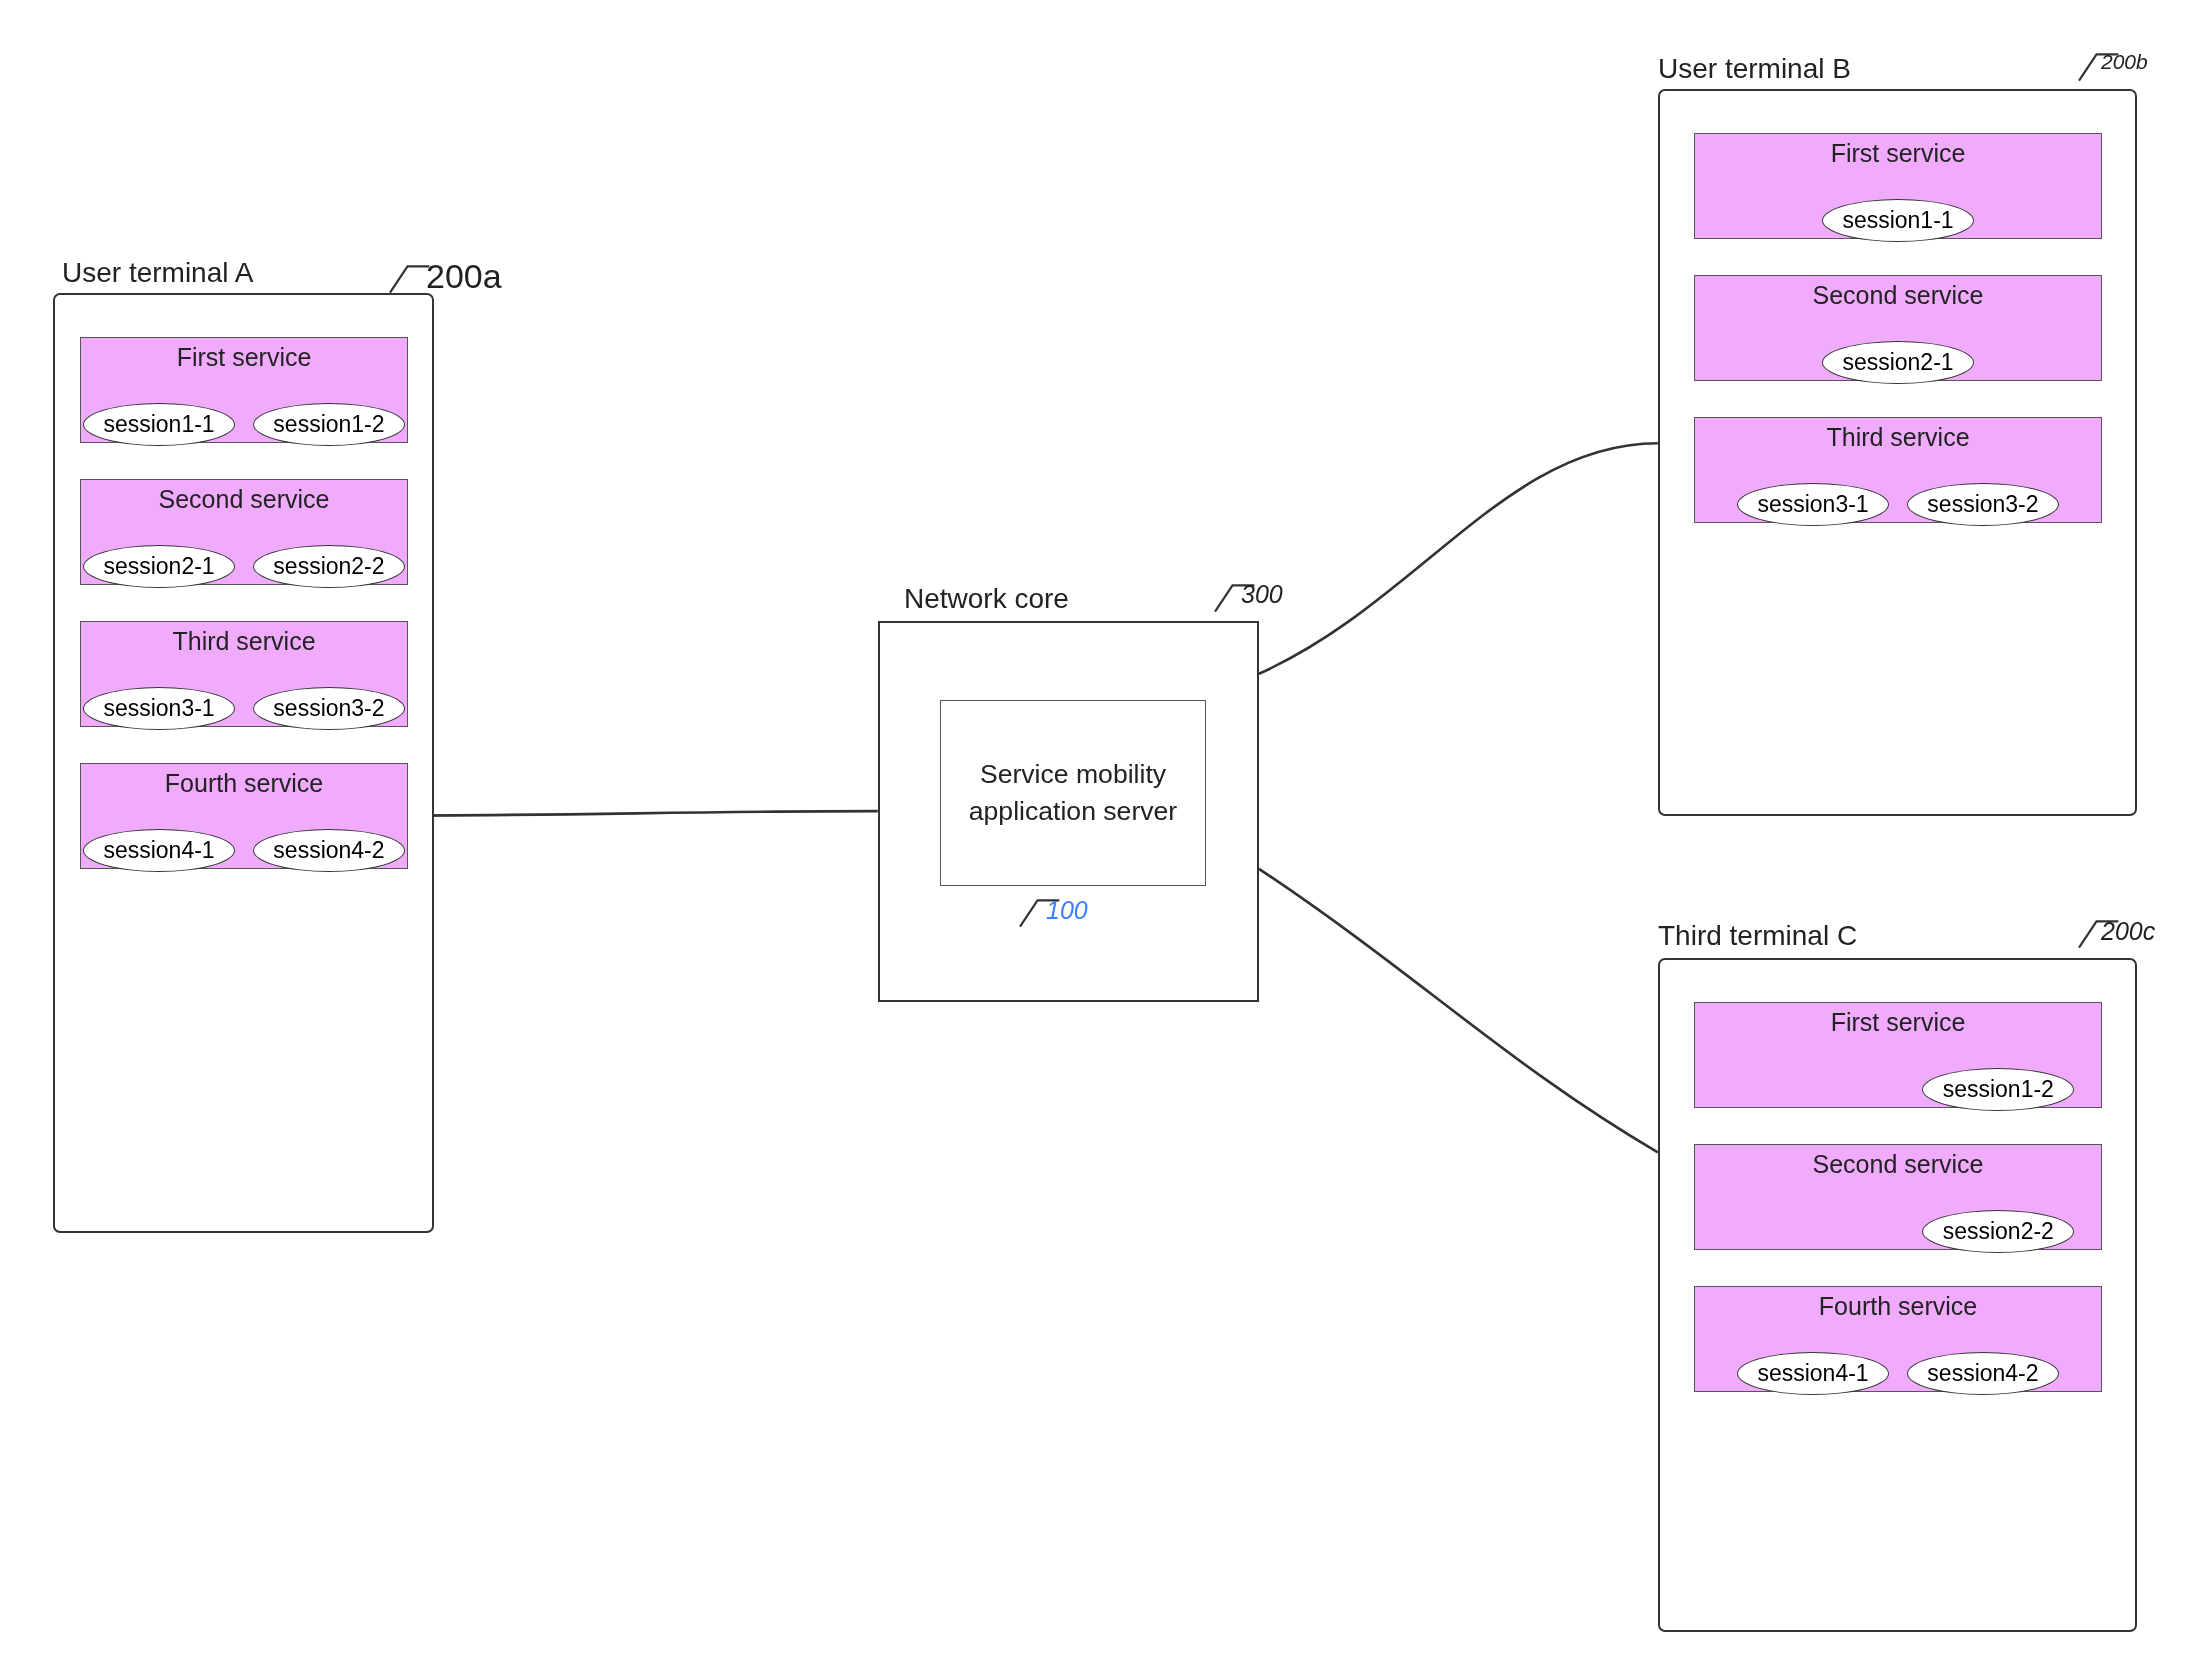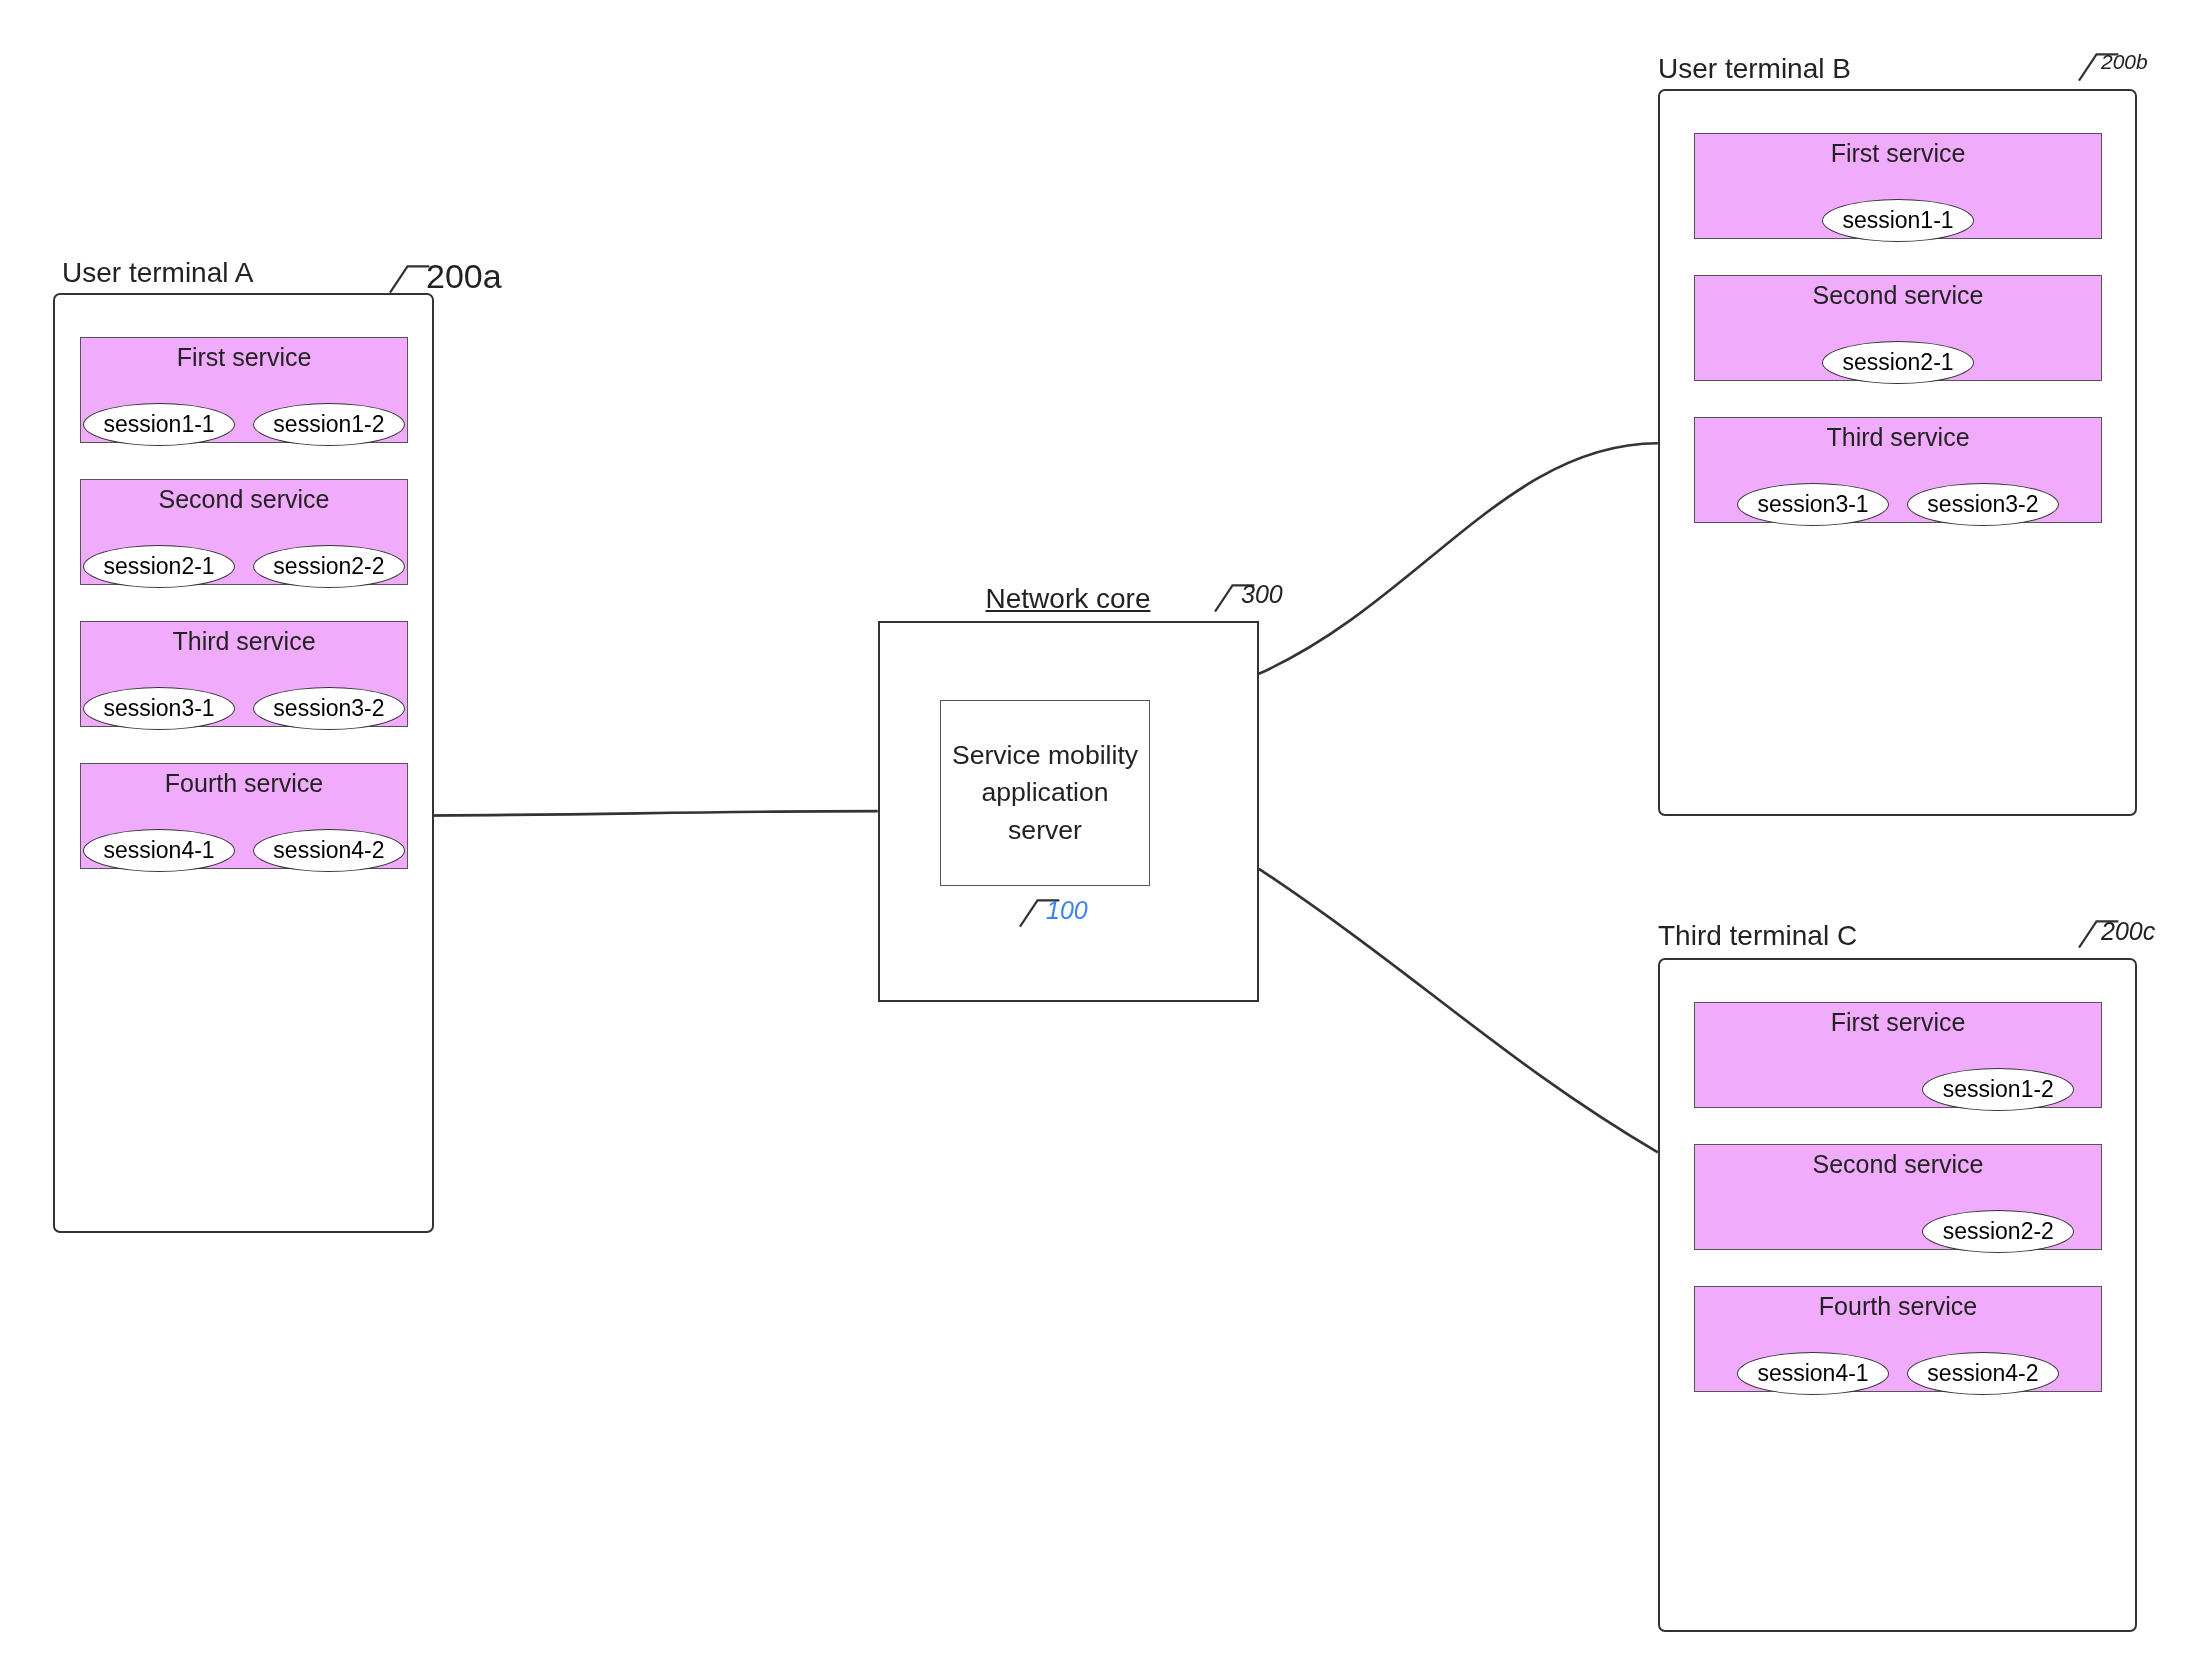--- a/index.html
+++ b/index.html
@@ -87,22 +87,21 @@
     .server-text {
       font-size: 26.6px;
       line-height: 1.4;
       color: #222;
     }
 
     .network-label {
       position: absolute;
       font-size: 28px;
       color: #222;
-      text-align: center;
-      text-decoration: underline;
+      text-align: left;
     }
 
     
     .corner-tick {
       position: absolute;
       font-size: 25px;
       font-style: italic;
       color: #222;
     }
 
@@ -174,21 +173,21 @@
   </div>
   <div class="network-label" style="left:904px; top:583px; width:328px;">Network core</div>
 
   <div style="position:absolute; left:1206px; top:581px;">
     <svg width="53" height="35" viewBox="0 0 60 40">
       <path d="M10,35 L30,5 L55,5" stroke="#333" stroke-width="2.5" fill="none"></path>
     </svg>
   </div>
   <div style="position:absolute; left:1241px; top:580px; font-size:25px; font-style:italic; color:#222;">300</div>
 
-  <div class="inner-server-box" style="left:940px; top:700px; width:210px; height:186px;">
+  <div class="inner-server-box" style="left:940px; top:700px; width:266px; height:186px;">
     <div class="server-text">
       <span>Service mobility<br>application server</span>
     </div>
   </div>
 
   <div style="position:absolute; left:1011px; top:896px;">
     <svg width="53" height="35" viewBox="0 0 60 40">
       <path d="M10,35 L30,5 L55,5" stroke="#333" stroke-width="2.5" fill="none"></path>
     </svg>
   </div>

